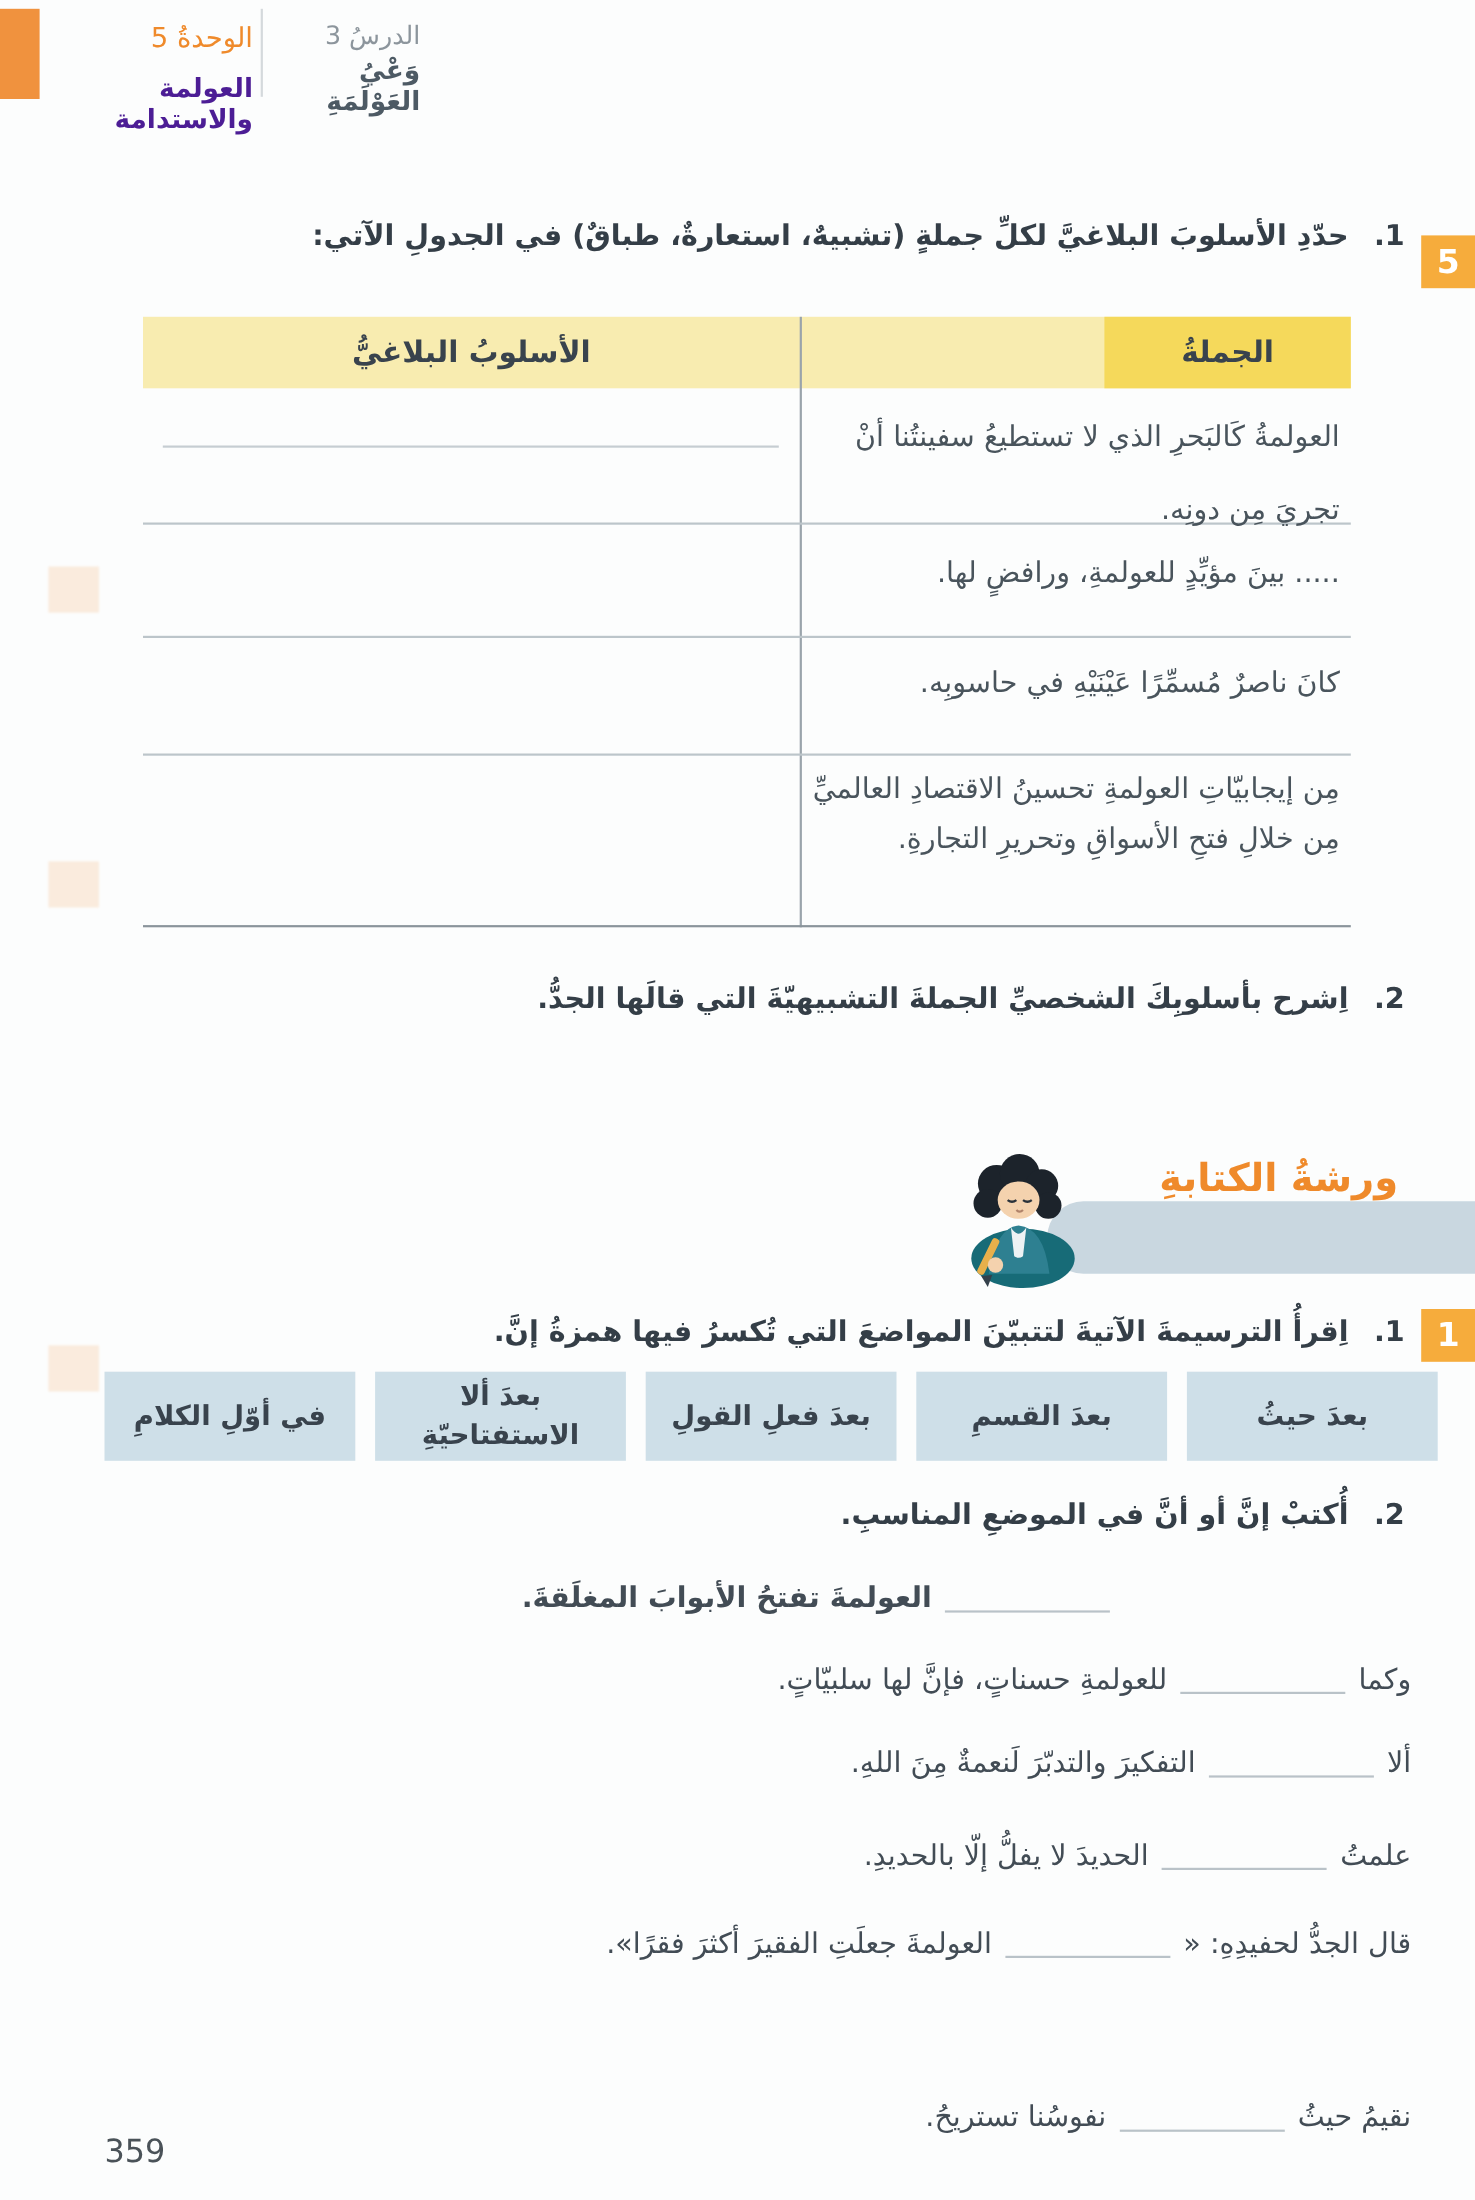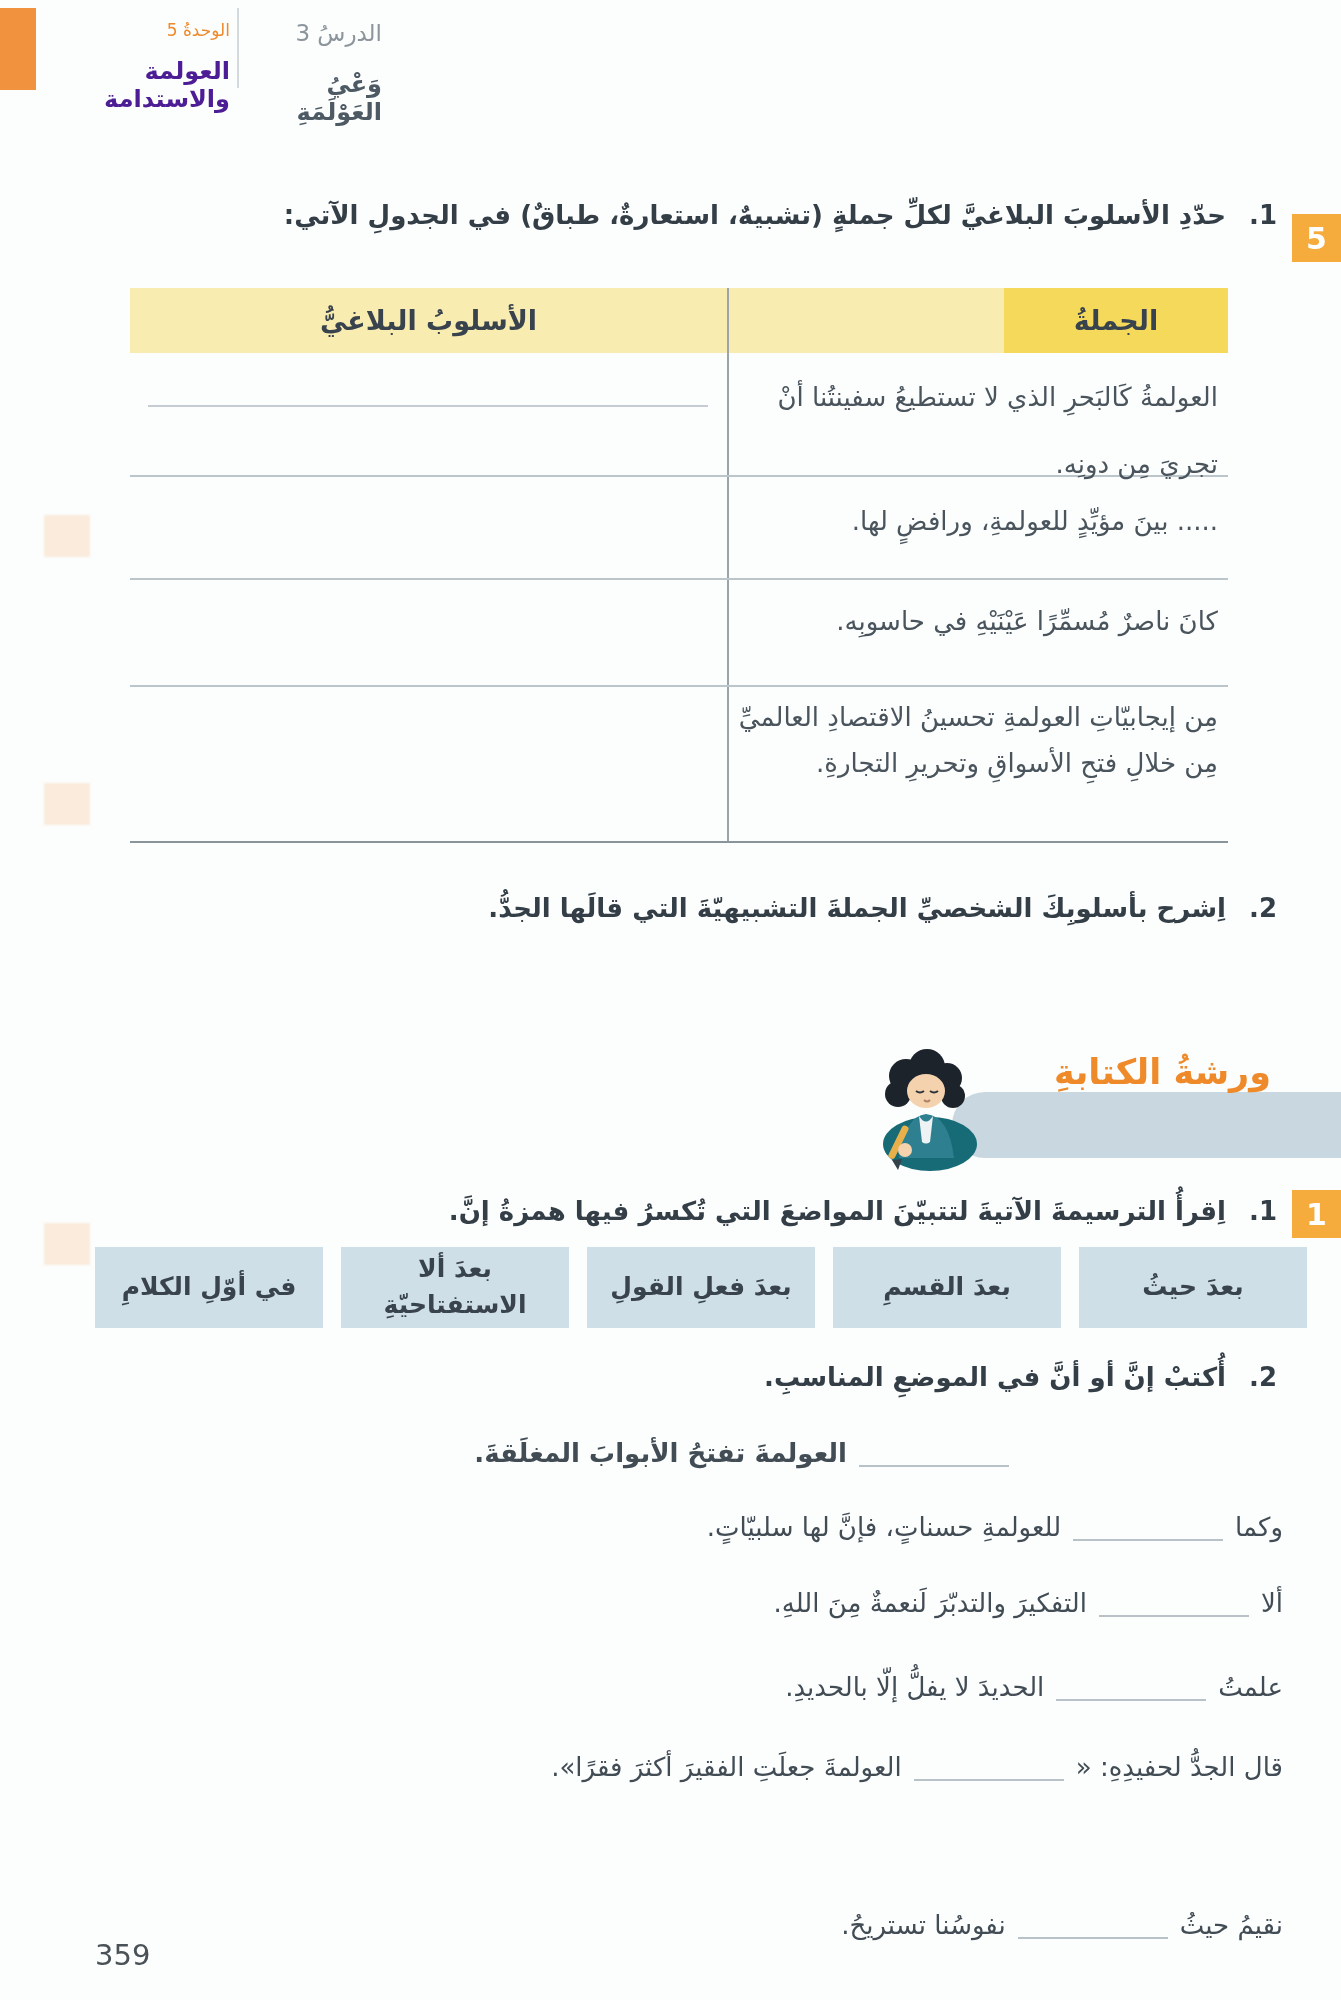--- a/index.html
+++ b/index.html
@@ -5,26 +5,26 @@
   html,body{margin:0;padding:0;background:#e8e8e8;}
   .page{
     position:relative;width:1341px;height:2000px;margin:0 auto;
     background:#fcfdfd;overflow:hidden;
     font-family:"DejaVu Sans","Liberation Sans",sans-serif;
     direction:rtl;color:#3d4750;
   }
   
   .unit-bar{position:absolute;left:0;top:8px;width:36px;height:82px;background:#f0923e;}
   .unit-block{position:absolute;left:42px;top:20px;width:188px;text-align:right;}
-  .unit-label{font-size:17px;color:#ef8a2b;font-weight:normal;}
+  .unit-label{font-size:25px;color:#ef8a2b;font-weight:normal;}
   .unit-title{font-size:24px;color:#4c1d95;font-weight:bold;margin-top:17px;}
   .header-divider{position:absolute;left:237px;top:8px;width:2px;height:80px;background:#d4d9dc;}
   .lesson-block{position:absolute;left:252px;top:20px;width:130px;text-align:right;}
   .lesson-label{font-size:23px;color:#8c959c;}
-  .lesson-title{font-size:24px;color:#4d5a64;font-weight:bold;margin-top:24px;}
+  .lesson-title{font-size:24px;color:#4d5a64;font-weight:bold;margin-top:4px;}
   
   .badge{position:absolute;left:1292px;width:49px;height:48px;background:#f6ac3c;
     color:#fff;font-weight:bold;font-size:30px;display:flex;align-items:center;justify-content:center;}
   .badge-5{top:214px;}
   .badge-1{top:1190px;}
   
   .q-line{position:absolute;right:64px;text-align:right;font-weight:bold;font-size:26px;color:#343e47;direction:rtl;}
   .q-num{margin-left:14px;}
   .q1-act{top:200px;left:120px;}
   .q2-act{top:893px;left:120px;}

